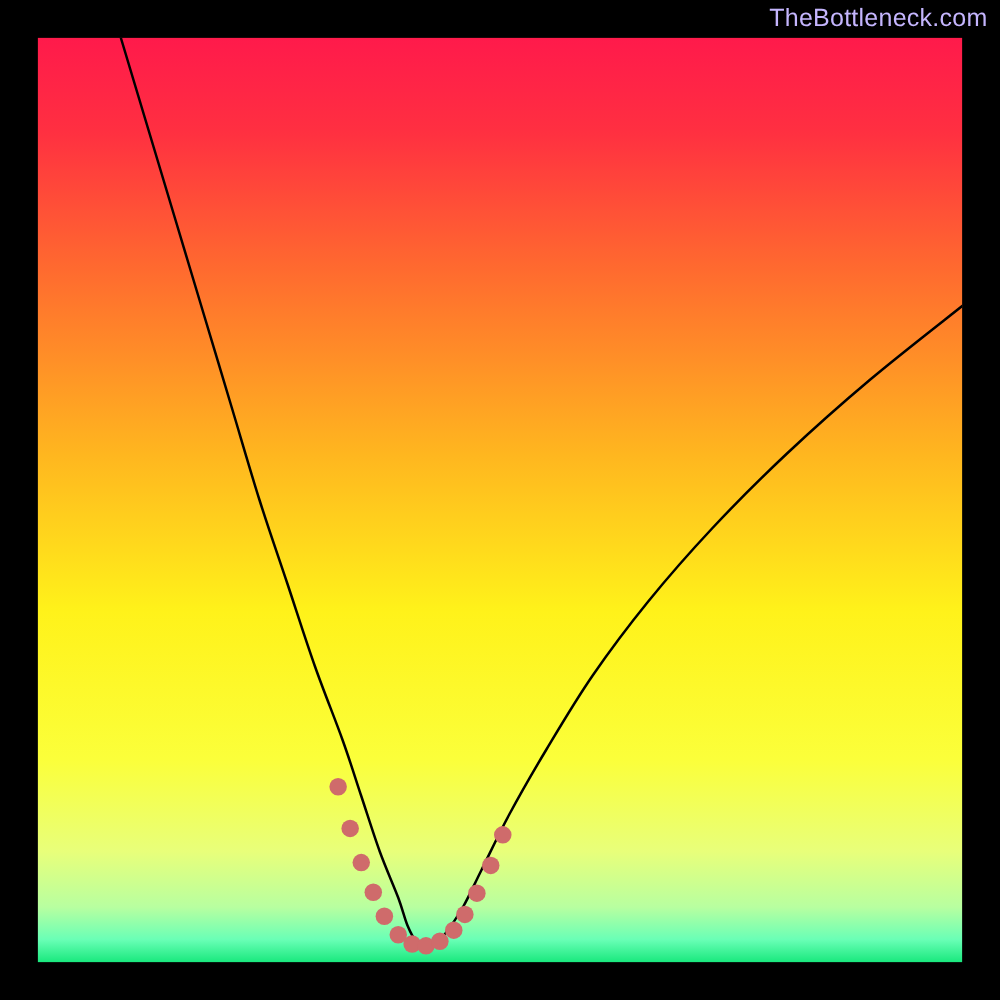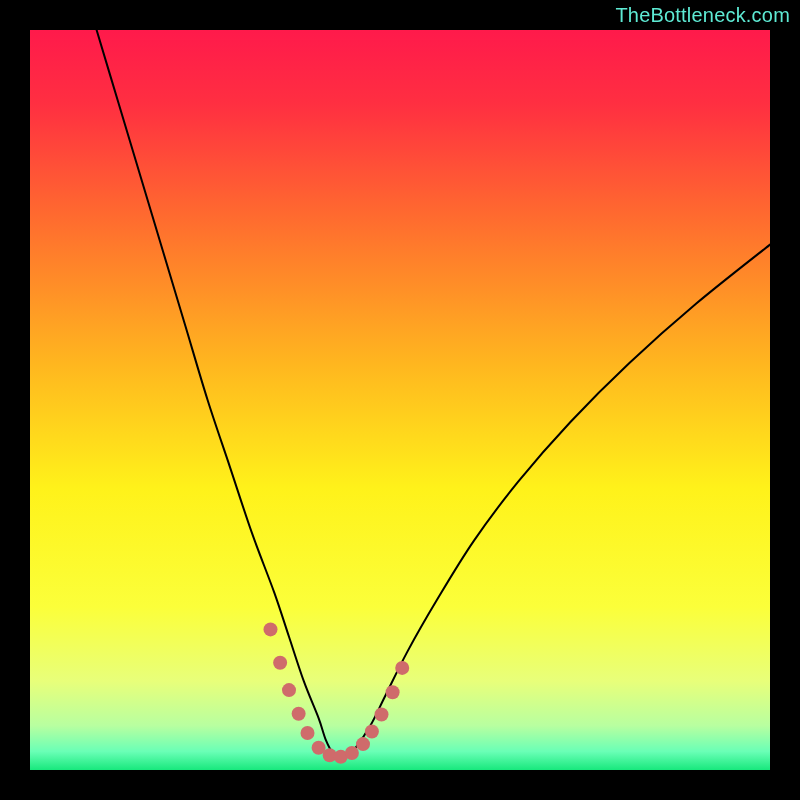--- a/index.html
+++ b/index.html
@@ -38,21 +38,21 @@
     position: absolute;
     top: 0;
     left: 0;
     width: 740px;
     height: 740px;
   }
   .watermark {
     position: absolute;
     top: 4px;
     right: 10px;
-    color: #5eead4;
+    color: #c4b5fd;
     font-size: 20px;
     font-weight: 500;
     letter-spacing: 0.2px;
   }
 </style>
 </head>
 <body>
 
 <div class="frame">
 

